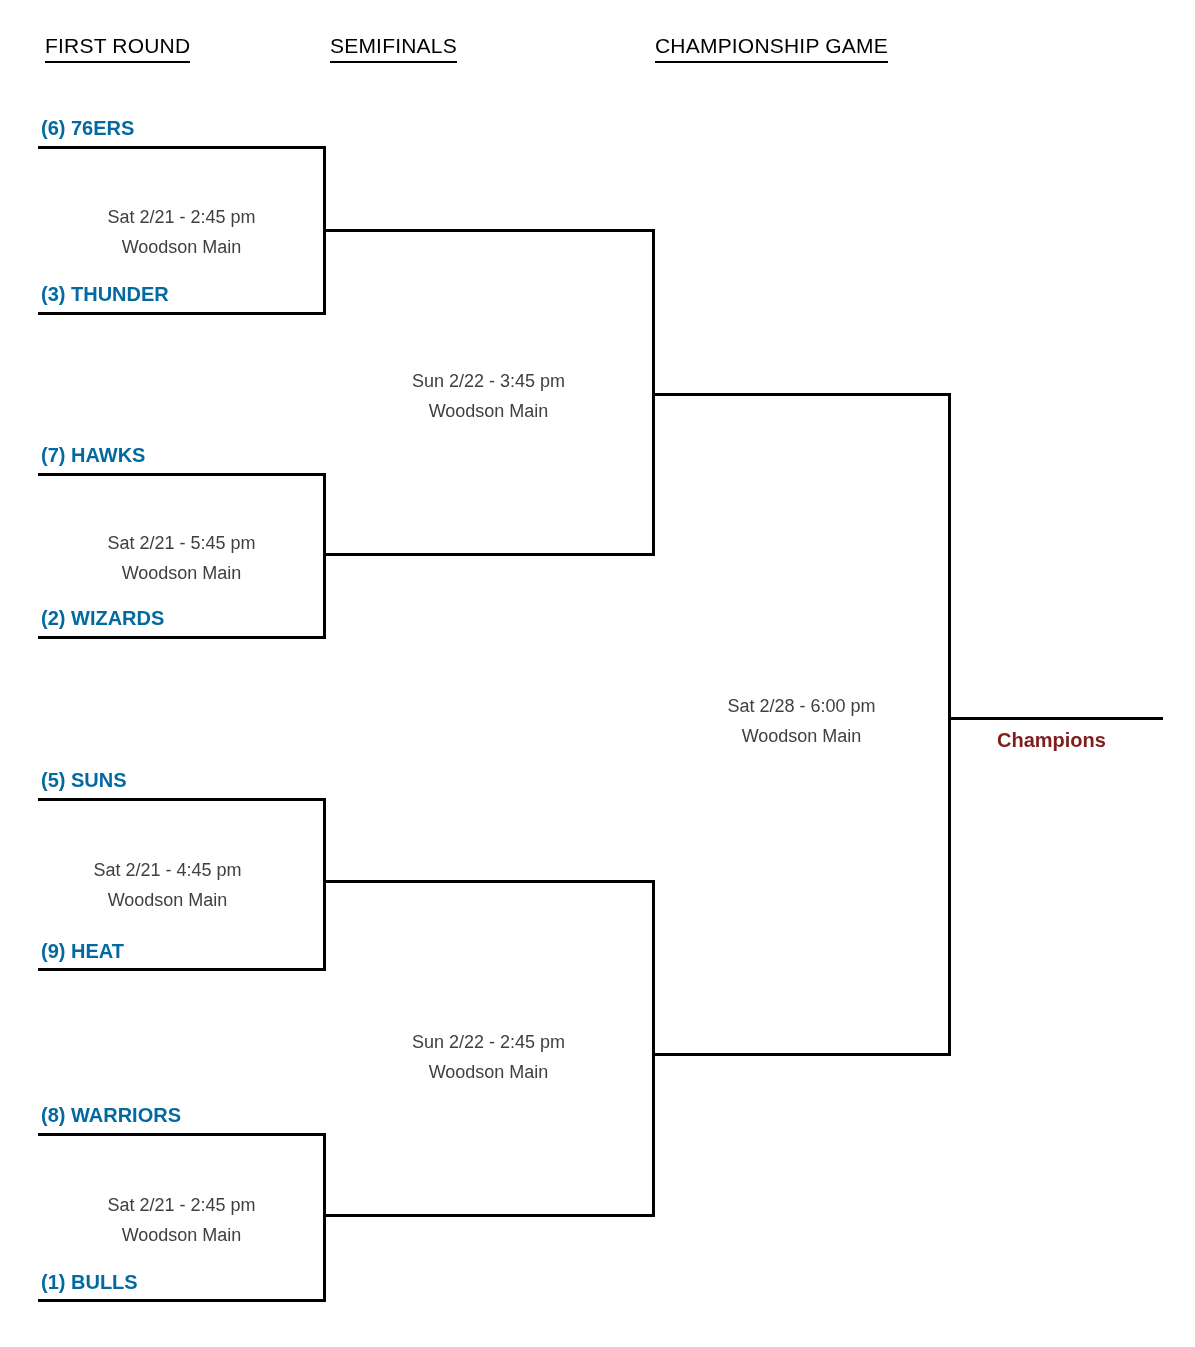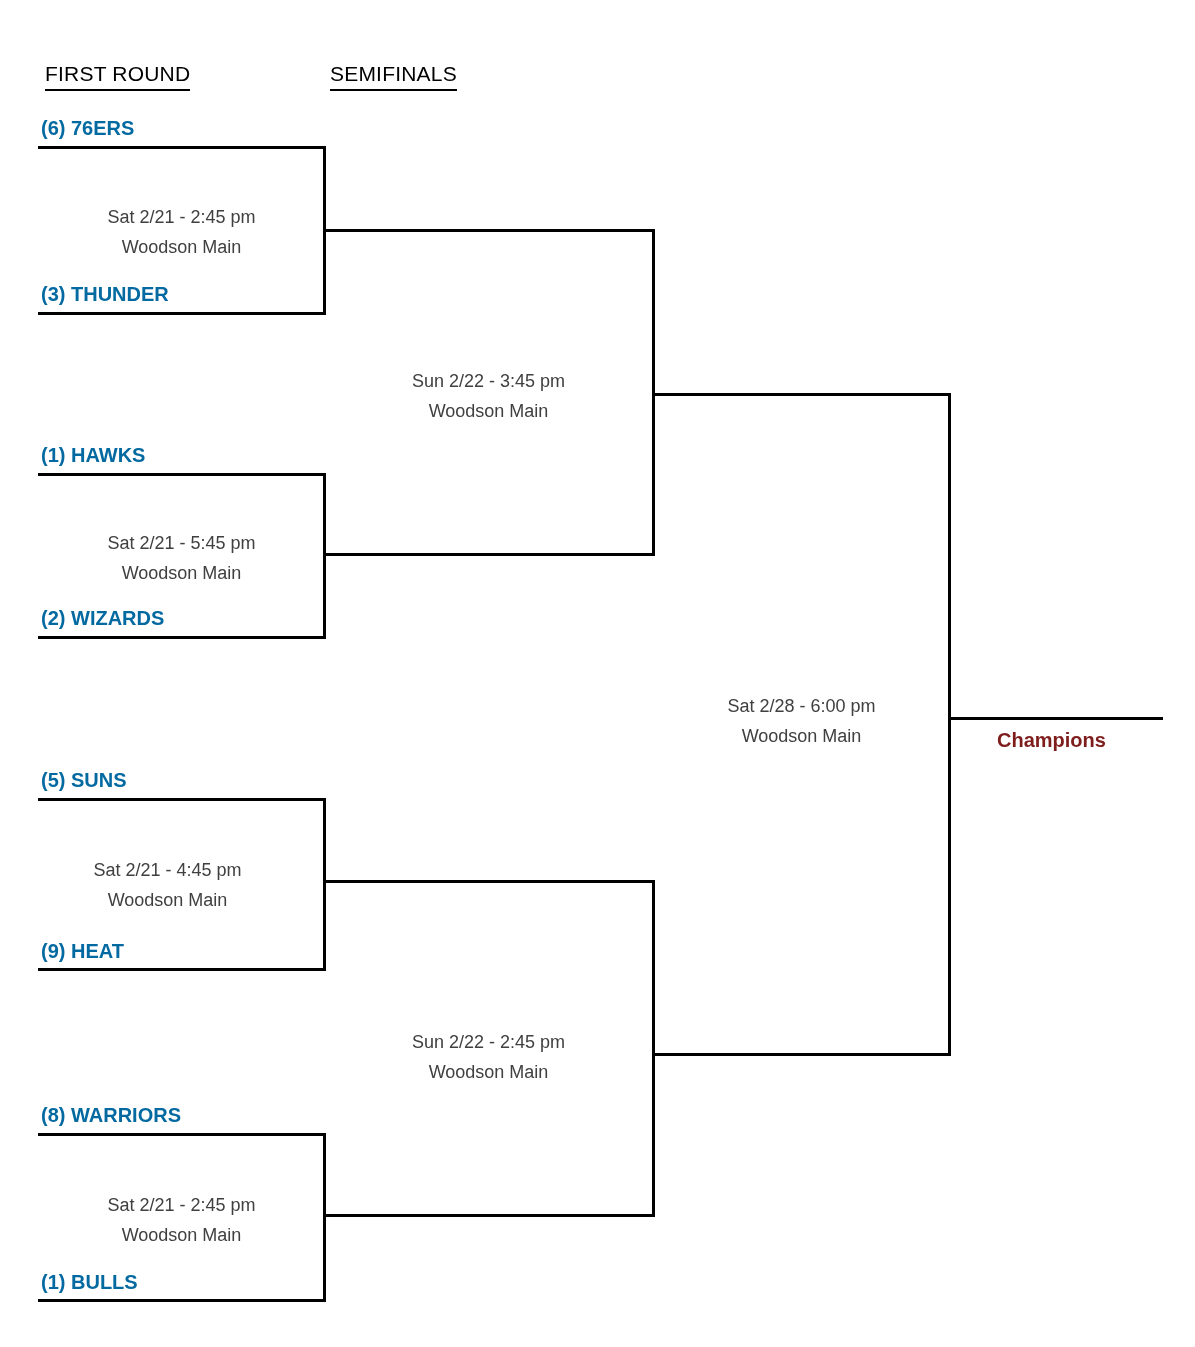--- a/index.html
+++ b/index.html
@@ -20,21 +20,20 @@
   }
   .round-header {
     position: absolute;
     font-size: 21px;
     font-weight: 400;
     letter-spacing: 0.2px;
     white-space: nowrap;
     color: #000;
     padding-bottom: 3px;
     border-bottom: 2.5px solid #000;
-    margin-top: 28px;
   }
   .team {
     position: absolute;
     font-size: 20px;
     font-weight: bold;
     white-space: nowrap;
     color: #0369a1;
     line-height: 1;
   }
   .game-info {
@@ -67,35 +66,36 @@
 </style>
 </head>
 <body>
 
 <div id="bracket">
 
   <div class="round-header" style="left:45px; top:34px;">FIRST ROUND</div>
 
   <div class="round-header" style="left:330px; top:34px;">SEMIFINALS</div>
 
+  <div class="round-header" style="left:655px; top:34px;">CHAMPIONSHIP GAME</div>
 
   <div class="team" style="left:41px; top:118px;">(6) 76ERS</div>
   <div class="hline" style="left:38px; top:146px; width:287px;"></div>
 
   <div class="game-info" style="left:38px; top:202px; width:287px;">
     <div>Sat 2/21 - 2:45 pm</div>
     <div>Woodson Main</div>
   </div>
 
   <div class="team" style="left:41px; top:284px;">(3) THUNDER</div>
   <div class="hline" style="left:38px; top:312px; width:287px;"></div>
 
   <div class="vline" style="left:323px; top:146px; height:169px;"></div>
 
-  <div class="team" style="left:41px; top:445px;">(1) HAWKS</div>
+  <div class="team" style="left:41px; top:445px;">(7) HAWKS</div>
   <div class="hline" style="left:38px; top:473px; width:287px;"></div>
 
   <div class="game-info" style="left:38px; top:528px; width:287px;">
     <div>Sat 2/21 - 5:45 pm</div>
     <div>Woodson Main</div>
   </div>
 
   <div class="team" style="left:41px; top:608px;">(2) WIZARDS</div>
   <div class="hline" style="left:38px; top:636px; width:287px;"></div>
 

